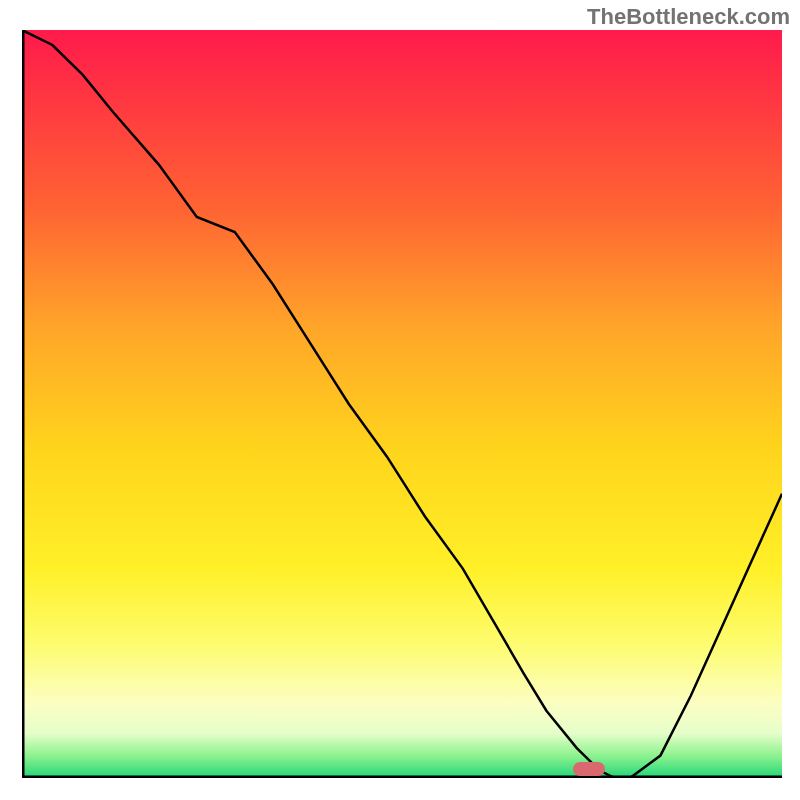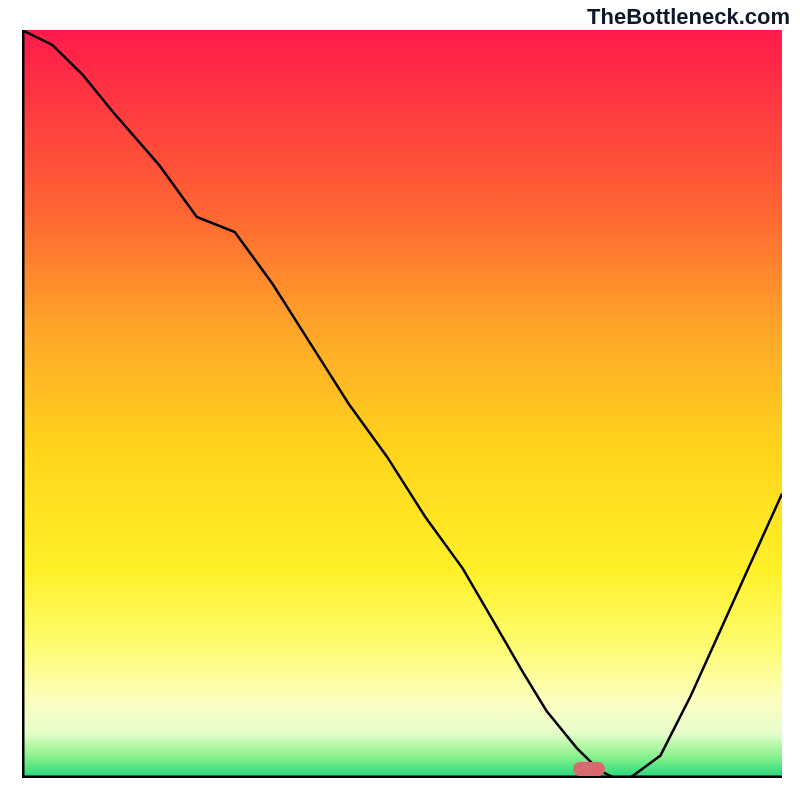--- a/index.html
+++ b/index.html
@@ -14,21 +14,21 @@
     position: relative;
     width: 800px;
     height: 800px;
   }
   .watermark {
     position: absolute;
     top: 4px;
     right: 10px;
     font-size: 22px;
     font-weight: bold;
-    color: #0f172a;
+    color: #737373;
     z-index: 10;
   }
   .plot-area {
     position: absolute;
     left: 22px;
     top: 30px;
     width: 760px;
     height: 748px;
     background: linear-gradient(180deg,
       #ff1a4b 0%,

